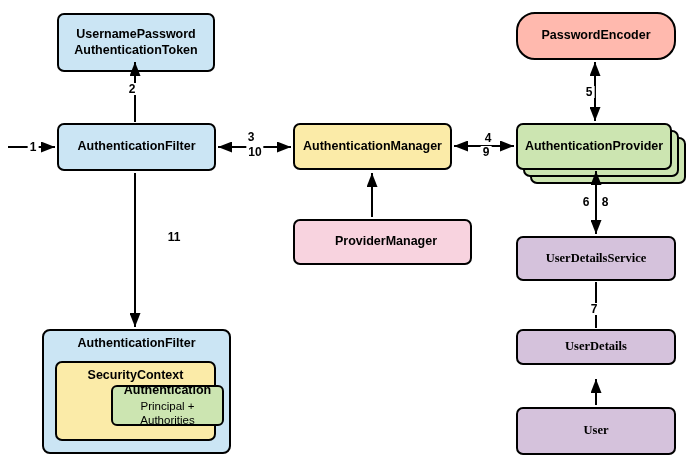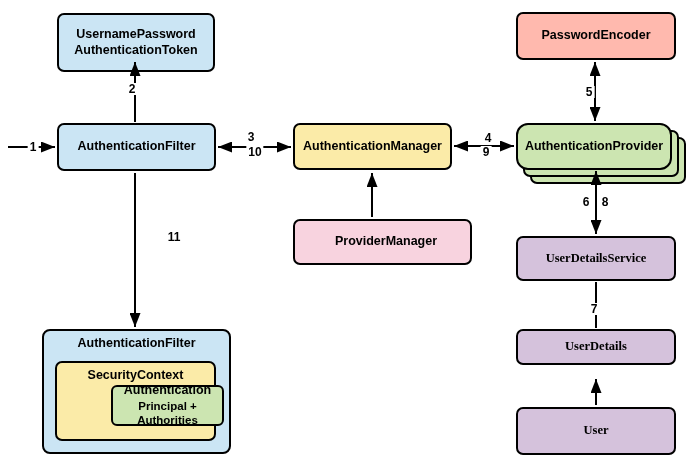--- a/index.html
+++ b/index.html
@@ -19,41 +19,41 @@
   .green{background:#CCE5B1;}
   .salmon{background:#FFB9AE;}
   .pink{background:#F8D3DF;}
   .purple{background:#D5C2DC;font-family:Liberation Serif, serif;}
   .stack-layer{position:absolute;box-sizing:border-box;border:2px solid #000;border-radius:7px;background:#CCE5B1;z-index:0;}
   .arrow-layer{position:absolute;left:0;top:0;width:698px;height:468px;z-index:2;pointer-events:none;}
   .step-label{
     position:absolute;transform:translate(-50%,-50%);z-index:3;background:#fff;
     font-weight:bold;font-size:12px;line-height:1;padding:0 2px;color:#000;
   }
-  .sub{font-weight:bold;font-size:11.5px;display:block;}
+  .sub{font-weight:normal;font-size:11.5px;display:block;}
   .auth-inner{display:flex;flex-direction:column;align-items:center;justify-content:center;}
 </style>
 </head>
 <body>
 
 <div class="canvas">
 
   <div class="stack-layer" style="left:530px;top:137px;width:156px;height:47px;"></div>
   <div class="stack-layer" style="left:523px;top:130px;width:156px;height:47px;"></div>
 
   <div class="box blue" style="left:57px;top:13px;width:158px;height:59px;">UsernamePassword
 AuthenticationToken</div>
 
   <div class="box blue" style="left:57px;top:123px;width:159px;height:48px;">AuthenticationFilter</div>
 
   <div class="box yellow" style="left:293px;top:123px;width:159px;height:47px;">AuthenticationManager</div>
 
-  <div class="box salmon" style="left:516px;top:12px;width:160px;height:48px;">PasswordEncoder</div>
+  <div class="box salmon" style="left:516px;top:12px;width:160px;height:48px;border-radius:19px;">PasswordEncoder</div>
 
-  <div class="box green" style="left:516px;top:123px;width:156px;height:47px;border-radius:12px;">AuthenticationProvider</div>
+  <div class="box green" style="left:516px;top:123px;width:156px;height:47px;">AuthenticationProvider</div>
 
   <div class="box pink" style="left:293px;top:219px;width:179px;height:46px;padding-left:7px;">ProviderManager</div>
 
   <div class="box purple" style="left:516px;top:236px;width:160px;height:45px;">UserDetailsService</div>
 
   <div class="box purple" style="left:516px;top:329px;width:160px;height:36px;">UserDetails</div>
 
   <div class="box purple" style="left:516px;top:407px;width:160px;height:48px;">User</div>
 
   <div class="box blue top-label" style="left:42px;top:329px;width:189px;height:125px;border-radius:8px;">AuthenticationFilter</div>

